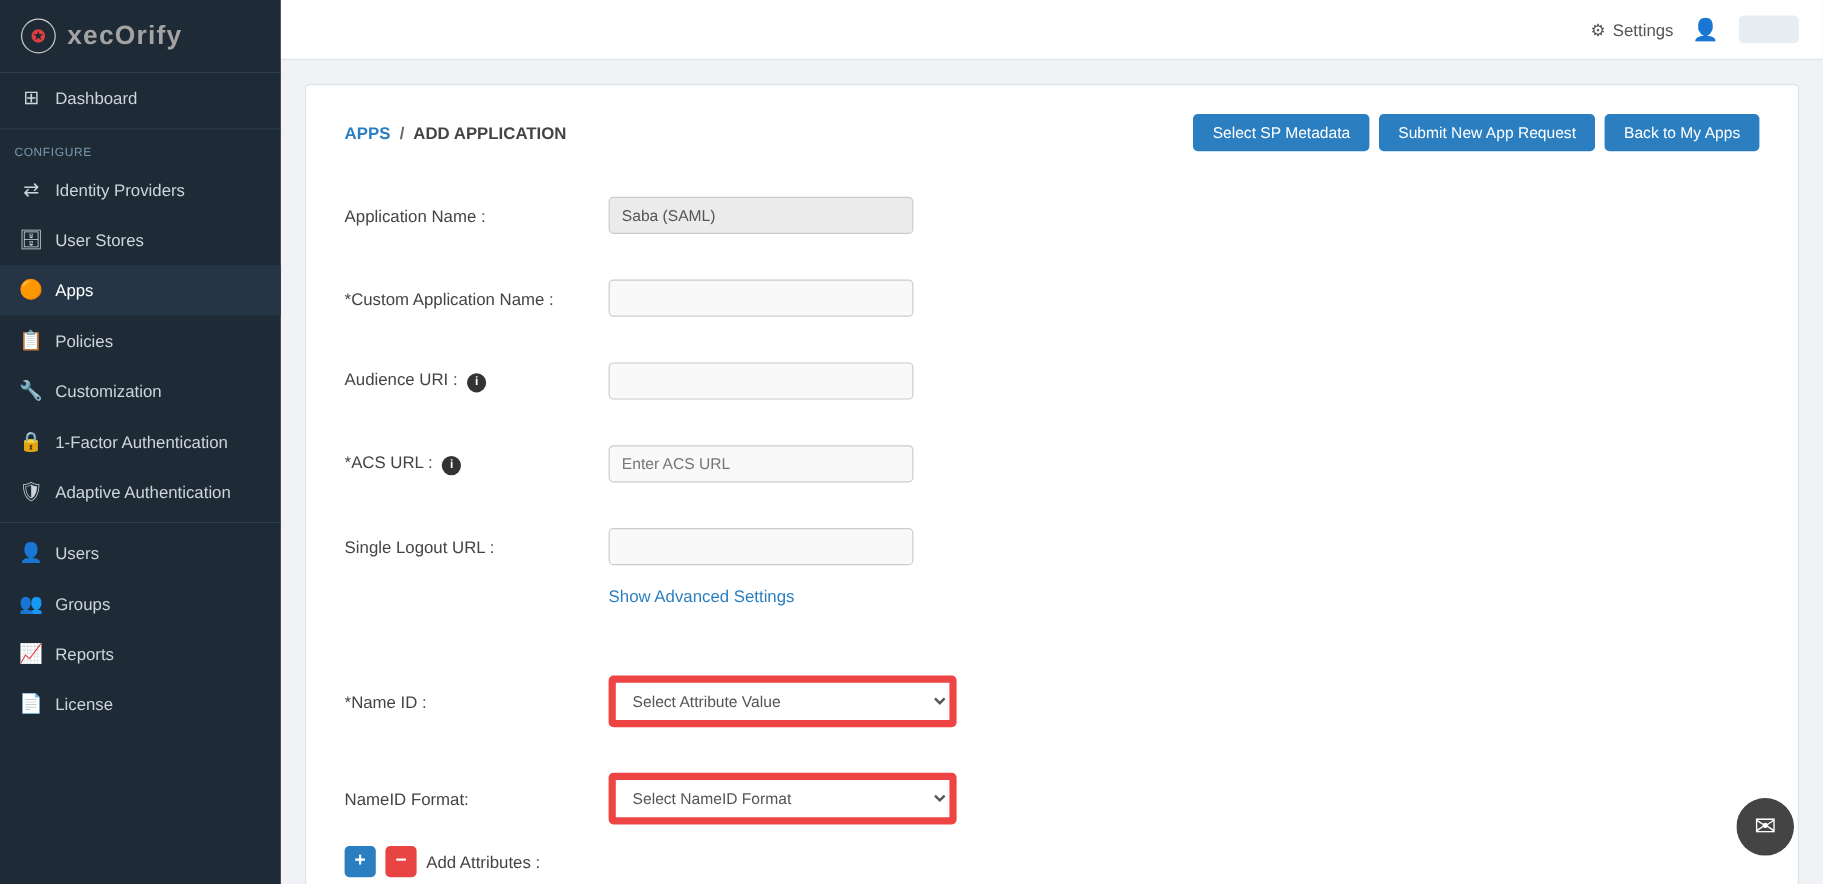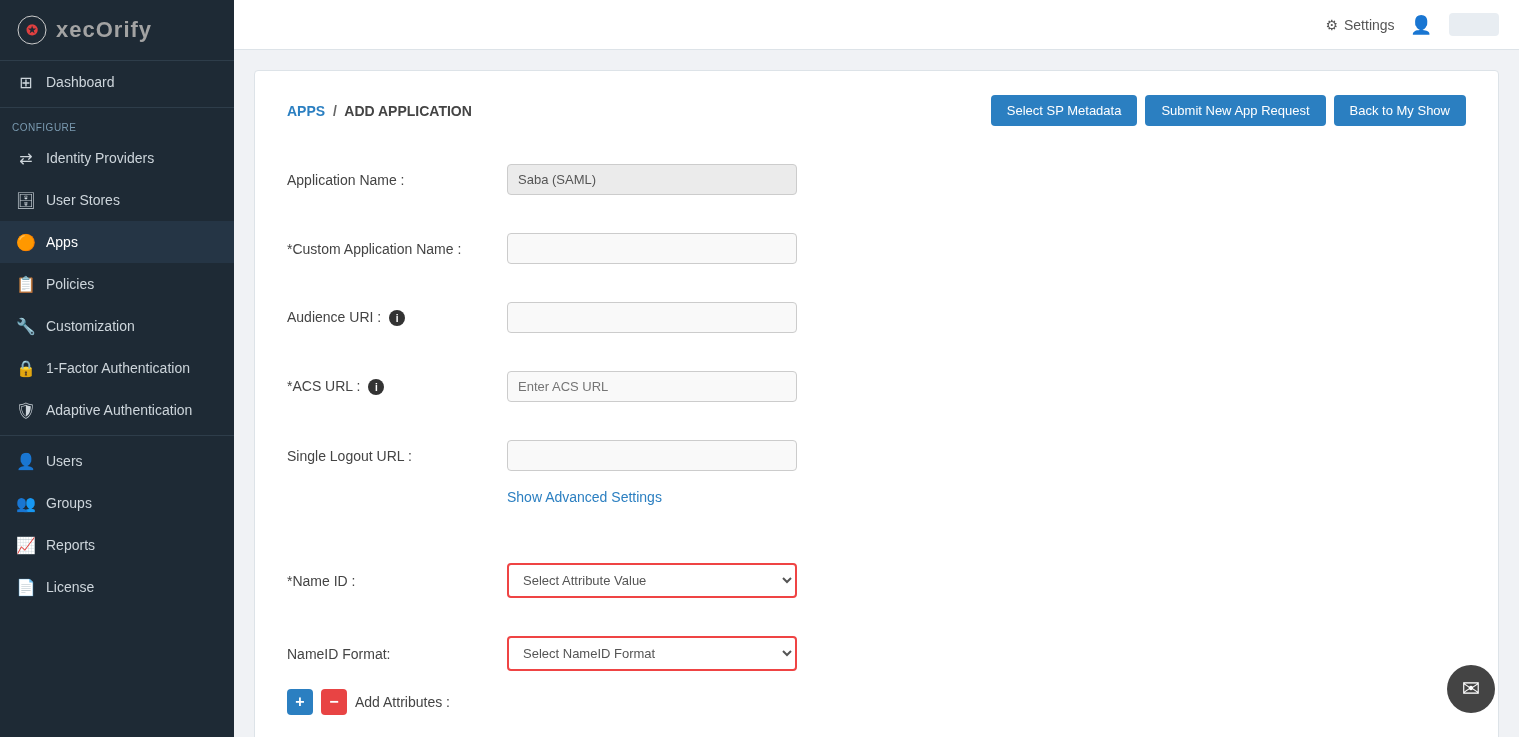--- a/index.html
+++ b/index.html
@@ -142,33 +142,33 @@
       width: 16px; height: 16px;
       background: #333;
       color: #fff;
       border-radius: 50%;
       font-size: 10px;
       margin-left: 4px;
       cursor: pointer;
       font-weight: bold;
     }
     .form-input {
-      width: 290px;
+      width: 254px;
       padding: 7px 10px;
       border: 1px solid #ccc;
       border-radius: 4px;
       font-size: 13px;
       color: #555;
       background: #f9f9f9;
     }
     .form-input.filled { background: #ebebeb; color: #555; }
     .form-select {
       width: 290px;
       padding: 7px 10px;
-      border: 2px solid #ef4444;
+      border: 6px solid #ef4444;
       border-radius: 4px;
       font-size: 13px;
       color: #555;
       background: #fff;
       appearance: auto;
       cursor: pointer;
     }
 
     
     .advanced-link {
@@ -321,21 +321,21 @@
       
       <div class="page-header">
         <div class="breadcrumb">
           <a class="apps-link">APPS</a>
           <span class="separator">/</span>
           <span class="current">ADD APPLICATION</span>
         </div>
         <div class="header-buttons">
           <button class="btn btn-primary">Select SP Metadata</button>
           <button class="btn btn-primary">Submit New App Request</button>
-          <button class="btn btn-primary">Back to My Show</button>
+          <button class="btn btn-primary">Back to My Apps</button>
         </div>
       </div>
 
       
       <div class="form-row">
         <label class="form-label">Application Name :</label>
         <input class="form-input filled" type="text" readonly="" value="Saba (SAML)" style="">
 
       </div>
 

